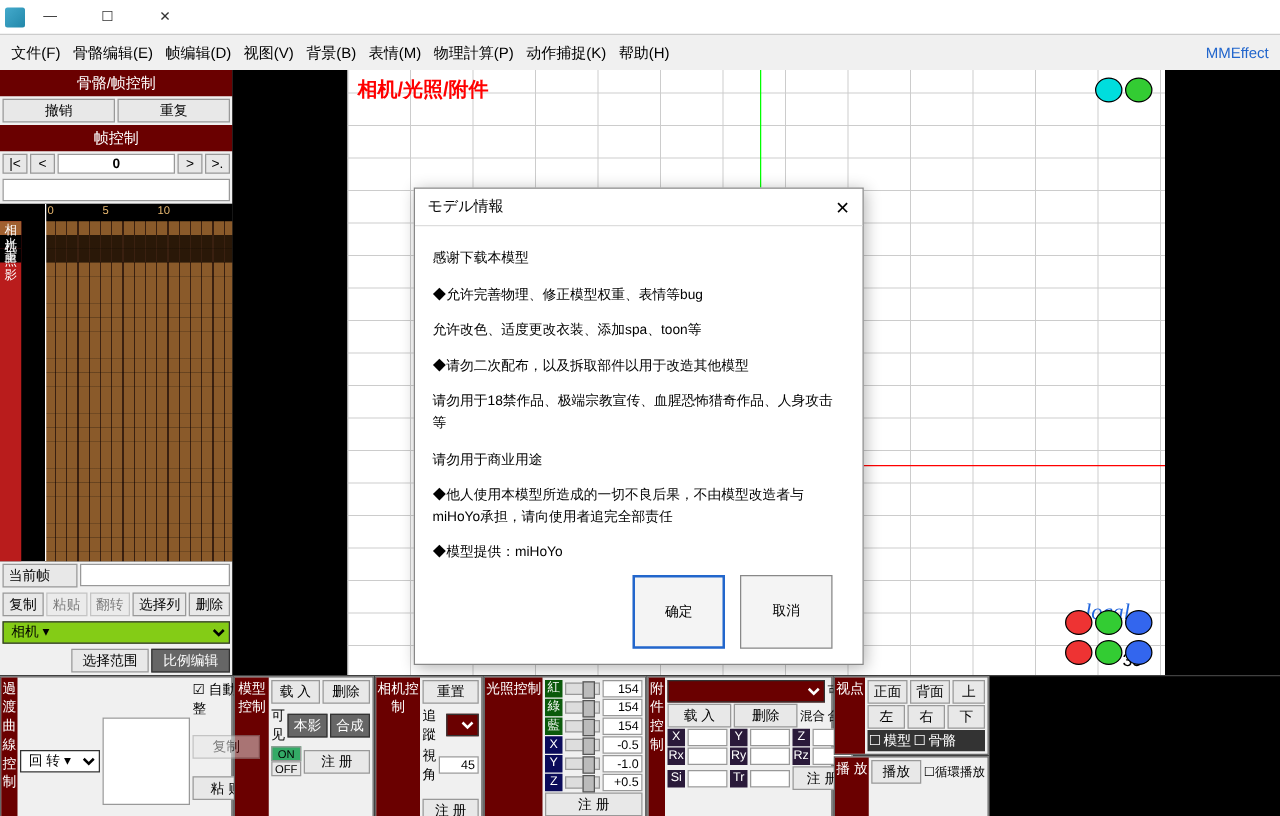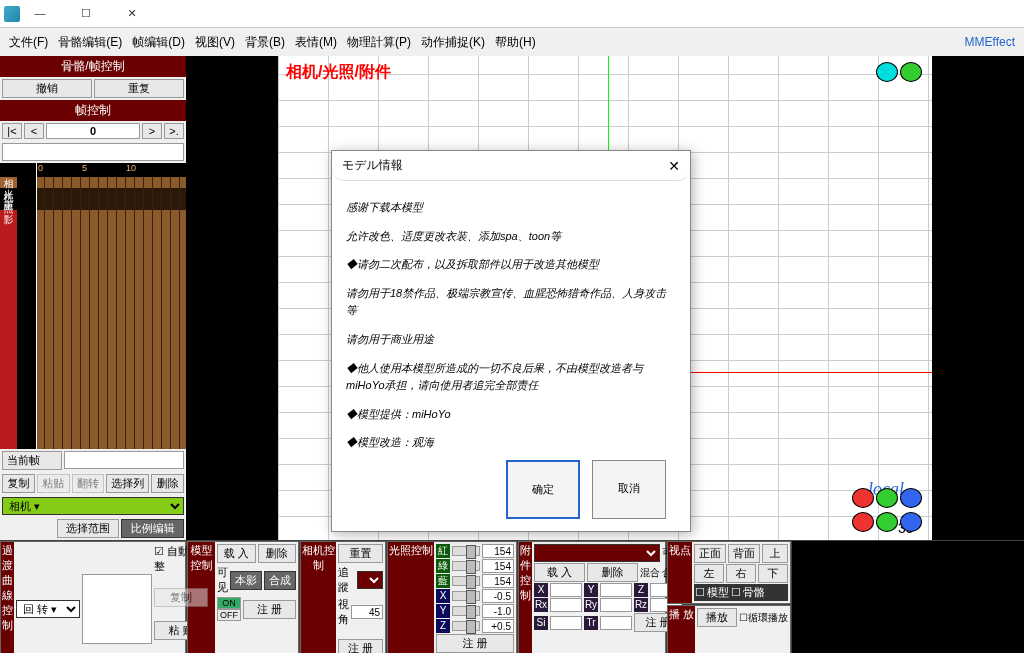--- a/index.html
+++ b/index.html
@@ -57,23 +57,23 @@
 .row { display: flex; gap: 2px; align-items: center; }
 .sel { flex: 1; background: #6a0000; color: #fff; border: 1px solid #333; padding: 0 2px; font-size: 11px; height: 18px; }
 .small-input { width: 32px; background: #fff; border: 1px solid #999; text-align: right; padding: 0 2px; font-size: 10px; height: 14px; }
 .slider { flex: 1; height: 10px; background: #ddd; border: 1px solid #999; position: relative; }
 .slider::after { content: ''; position: absolute; top: -2px; left: 50%; width: 8px; height: 12px; background: #bbb; border: 1px solid #555; }
 .chk::before { content: '☑ '; }
 .xyz-label { background: #0a5a0a; color: #fff; width: 14px; height: 14px; text-align: center; font-size: 10px; line-height: 14px; }
 .xyz-label.b { background: #0a0a5a; }
 .xyz-label.p { background: #2a1a3a; }
 .modal { position: absolute; top: 150px; left: 331px; width: 360px; height: 382px; background: #fff; border: 1px solid #888; z-index: 100; box-shadow: 2px 2px 12px rgba(0,0,0,0.3); display: flex; flex-direction: column; }
-.modal-tb { display: flex; align-items: center; padding: 6px 10px; border-bottom: 1px solid #ddd; font-size: 12px; border-radius: 13px; }
+.modal-tb { display: flex; align-items: center; padding: 6px 10px; border-bottom: 1px solid #ddd; font-size: 12px; }
 .modal-x { margin-left: auto; cursor: pointer; font-size: 14px; }
-.modal-body { flex: 1; padding: 18px 14px; font-size: 11px; line-height: 1.6; overflow: auto; font-style: italic; }
+.modal-body { flex: 1; padding: 18px 14px; font-size: 11px; line-height: 1.6; overflow: auto; }
 .modal-body p { margin-bottom: 11px; }
 .modal-btns { display: flex; gap: 12px; justify-content: flex-end; padding: 6px 24px 12px; }
 .modal-btn { width: 74px; padding: 20px; border: 1px solid #888; background: #f4f4f4; text-align: center; cursor: pointer; font-size: 11px; }
 </style>
 </head>
 <body>
 
 <div class="titlebar">
   <div class="titlebar-icon"></div>
   <div class="titlebar-btns">
@@ -378,20 +378,21 @@
   <div style="flex:1;background:#000"></div>
 </div>
 
 <div class="modal">
   <div class="modal-tb">
     <span>モデル情報</span>
     <span class="modal-x">✕</span>
   </div>
   <div class="modal-body">
     <p>感谢下载本模型</p>
+    <p>◆允许完善物理、修正模型权重、表情等bug</p>
     <p>  允许改色、适度更改衣装、添加spa、toon等</p>
     <p>◆请勿二次配布，以及拆取部件以用于改造其他模型</p>
     <p>  请勿用于18禁作品、极端宗教宣传、血腥恐怖猎奇作品、人身攻击等</p>
     <p>  请勿用于商业用途</p>
     <p>◆他人使用本模型所造成的一切不良后果，不由模型改造者与miHoYo承担，请向使用者追完全部责任</p>
     <p>◆模型提供：miHoYo</p>
     <p>◆模型改造：观海</p>
 
   </div>
   <div class="modal-btns">

